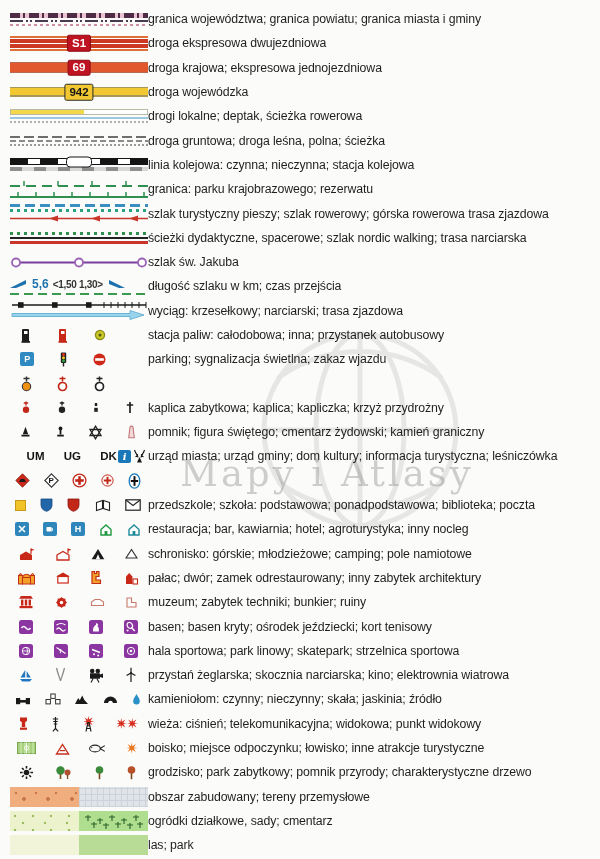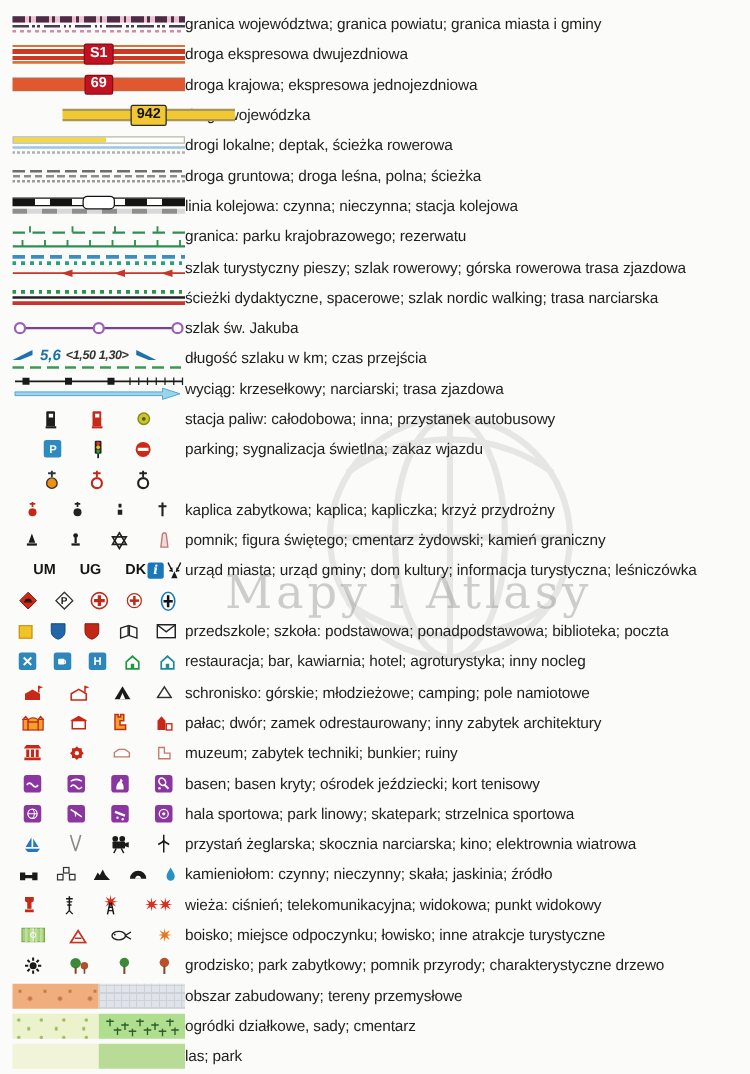--- a/index.html
+++ b/index.html
@@ -1,54 +1,54 @@
 <!DOCTYPE html>
 <html><head>
 <meta charset="utf-8">
 <style>
   html,body{margin:0;padding:0;}
   body{width:600px;height:859px;background:#fbfbfa;position:relative;overflow:hidden;
        font-family:"Liberation Sans", sans-serif;}
   #legend{position:absolute;left:0;top:0;width:600px;padding-top:7px;}
   .row{height:24.3px;display:flex;align-items:center;position:relative;}
-  .sym{flex:0 0 148px;width:148px;display:flex;align-items:center;justify-content:center;height:100%;position:relative;}
+  .sym{flex:0 0 148px;width:148px;display:flex;align-items:center;justify-content:flex-start;height:100%;position:relative;}
   .sym-inner{width:138px;margin-left:10px;display:flex;flex-direction:column;justify-content:center;gap:2px;}
   .lbl{font-size:12.3px;color:#1f1f1f;white-space:nowrap;letter-spacing:-0.1px;}
   .icons{width:140px;margin-left:8px;display:flex;align-items:center;justify-content:space-around;}
   .ic{display:flex;align-items:center;justify-content:center;}
   
   .ln{width:138px;}
   .ln-gw{height:5px;background:
      repeating-linear-gradient(90deg,#4e2c46 0 10px,rgba(0,0,0,0) 10px 13px,#4e2c46 13px 15px,rgba(0,0,0,0) 15px 19px),
      #eac2d2;}
   .ln-gp{height:2px;background:repeating-linear-gradient(90deg,#4a3a52 0 13px,transparent 13px 16px,#4a3a52 16px 18px,transparent 18px 20px,#4a3a52 20px 22px,transparent 22px 25px);}
   .ln-gg{height:2px;background:repeating-linear-gradient(90deg,#cf8ea8 0 3px,transparent 3px 6px);}
   .road{position:relative;width:138px;}
   .road-s{height:15px;background:linear-gradient(180deg,#df7038 0 2px,#fff 2px 3px,#cd3a22 3px 7px,#fff 7px 8.5px,#cd3a22 8.5px 12px,#fff 12px 13px,#df7038 13px 15px);}
   .road-k{height:11px;background:linear-gradient(180deg,#b86a50 0 1px,#e2582e 1px 10px,#b86a50 10px 11px);}
-  .road-w{height:10px;background:linear-gradient(180deg,#a89858 0 1.5px,#f2c832 1.5px 8.5px,#a89858 8.5px 10px);margin-left:40px;}
+  .road-w{height:10px;background:linear-gradient(180deg,#a89858 0 1.5px,#f2c832 1.5px 8.5px,#a89858 8.5px 10px);}
   .badge{position:absolute;left:50%;top:50%;transform:translate(-50%,-50%);font-weight:bold;border-radius:2px;line-height:1;padding:1.5px 4px;}
   .badge-red{background:#bf1322;color:#fff;border:1.5px solid #8c0a16;font-size:11.5px;}
   .badge-yel{background:#f2c832;color:#151515;border:1.5px solid #2a2a2a;font-size:11.5px;}
   .ln-loc{height:6px;background:linear-gradient(90deg,#f2d848 0 54%,#fff 54%);border:1px solid #b9b9a4;box-sizing:border-box;}
   .ln-bike{height:2px;background:#9cc8e0;}
   .ln-dept{height:2px;background:repeating-linear-gradient(90deg,#b0b0b0 0 2px,transparent 2px 4px);}
   .ln-grunt{height:2.5px;background:repeating-linear-gradient(90deg,#6e6e6e 0 10px,transparent 10px 14px);}
   .ln-grunt2{height:2px;background:repeating-linear-gradient(90deg,#8c8c8c 0 6px,transparent 6px 9px);}
   .ln-path{height:1.5px;background:repeating-linear-gradient(90deg,#9a9a9a 0 2px,transparent 2px 4px);}
   .rail{height:5px;background:repeating-linear-gradient(90deg,#141414 0 18px,#fff 18px 30px);border-top:1.2px solid #141414;border-bottom:1.2px solid #141414;position:relative;}
   .rail-station{position:absolute;left:50%;top:50%;transform:translate(-50%,-50%);width:24px;height:9px;background:#fff;border:1.6px solid #141414;border-radius:4px;}
   .rail2{height:4px;background:repeating-linear-gradient(90deg,#8e8e8e 0 12px,#d8d8d8 12px 24px);}
   .ln-trailblue{height:3px;background:repeating-linear-gradient(90deg,#3a8fc0 0 10px,transparent 10px 15px);}
   .ln-trailteal{height:3px;background:repeating-linear-gradient(90deg,#2aa080 0 3px,transparent 3px 7px);}
   .ln-dots-green{height:3px;background:repeating-linear-gradient(90deg,#2f8f4f 0 3px,transparent 3px 7px);}
   .ln-black{height:2px;background:#222;}
   .ln-red{height:2.5px;background:#c8352a;}
   .ln-dash-green{height:2px;background:repeating-linear-gradient(90deg,#3a9a50 0 9px,transparent 9px 14px);}
-  .len-row{display:flex;align-items:center;gap:4px;font-style:italic;}
+  .len-row{display:flex;align-items:center;gap:4px;}
   .len-km{color:#1d71ad;font-weight:bold;font-size:12px;}
   .len-time{color:#333;font-weight:bold;font-size:10px;letter-spacing:-0.3px;}
   .psq{width:14px;height:14px;background:#8a35a0;border-radius:2.5px;display:flex;align-items:center;justify-content:center;}
   .bsq{width:14px;height:14px;background:#2e86ba;border-radius:2px;display:flex;align-items:center;justify-content:center;color:#fff;font-weight:bold;font-size:9px;}
   .isq{width:13px;height:13px;background:#1a78b8;border-radius:2px;display:flex;align-items:center;justify-content:center;}
   .isq span{color:#fff;font-family:"DejaVu Serif",serif;font-style:italic;font-weight:bold;font-size:10px;}
   .txt-ic{font-weight:bold;font-size:11.5px;color:#141414;margin-left:18px;}
   .ysq{width:11px;height:11px;background:#f0c428;border:1px solid #c89818;box-sizing:border-box;}
   .diamond-wrap{position:relative;width:15px;height:15px;}
   .pbadge{position:absolute;left:50%;top:50%;transform:translate(-50%,-54%);font-size:8px;font-weight:bold;color:#141414;}

